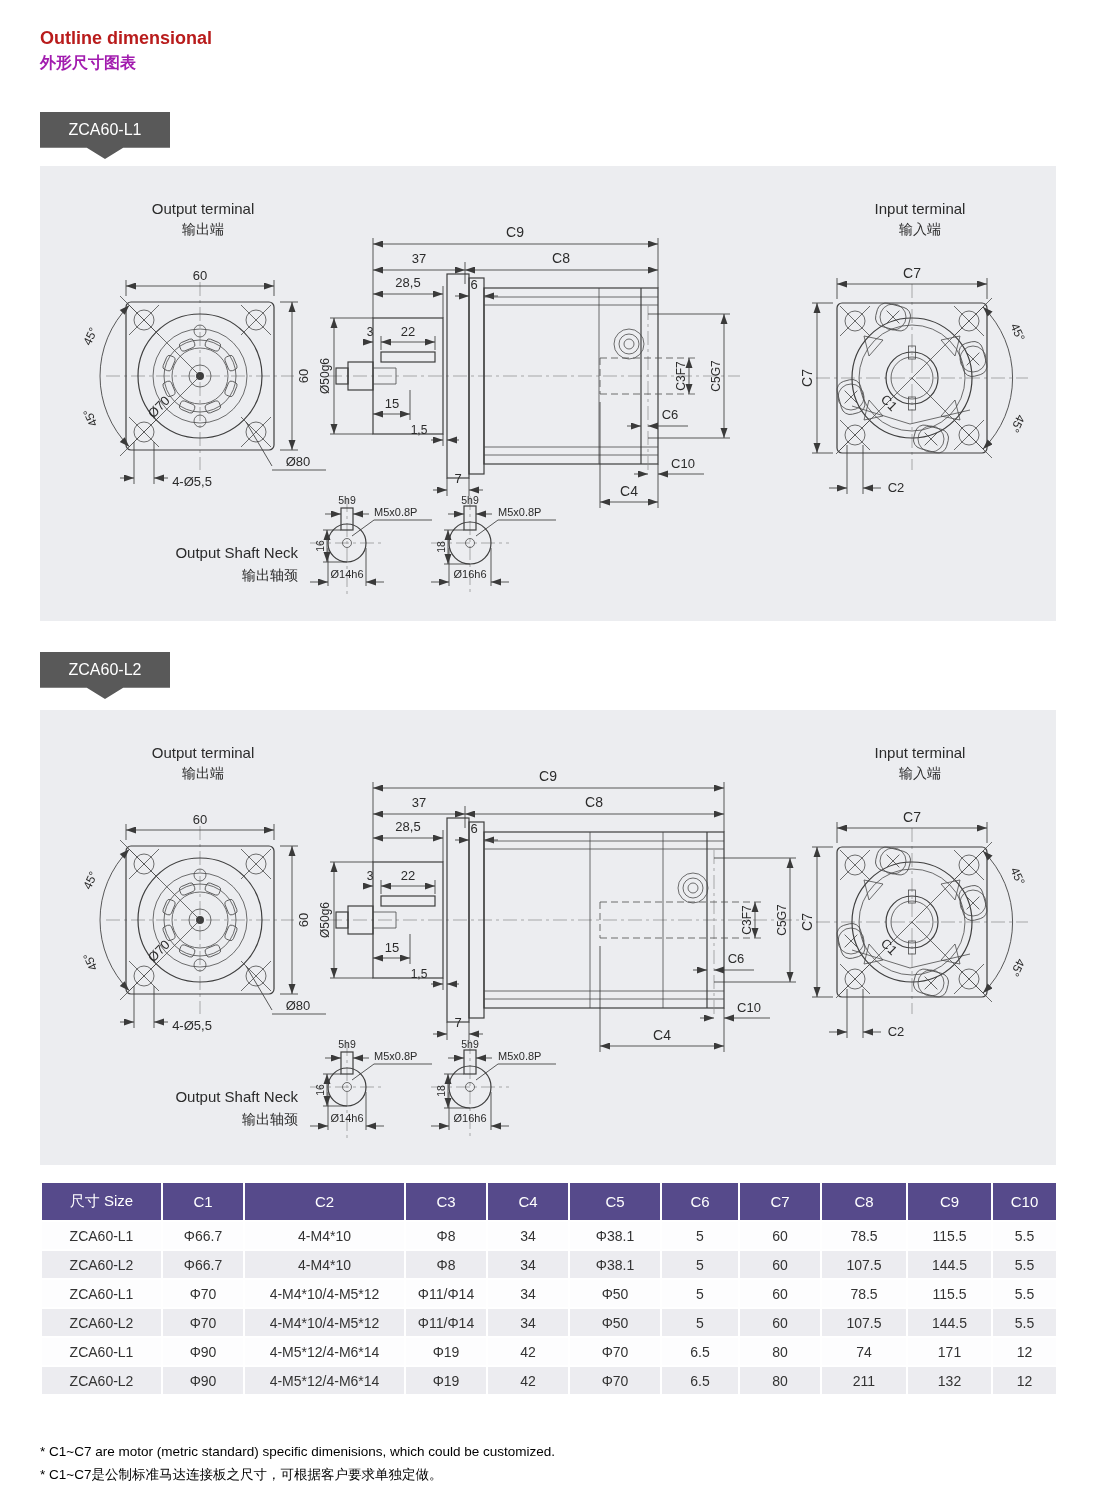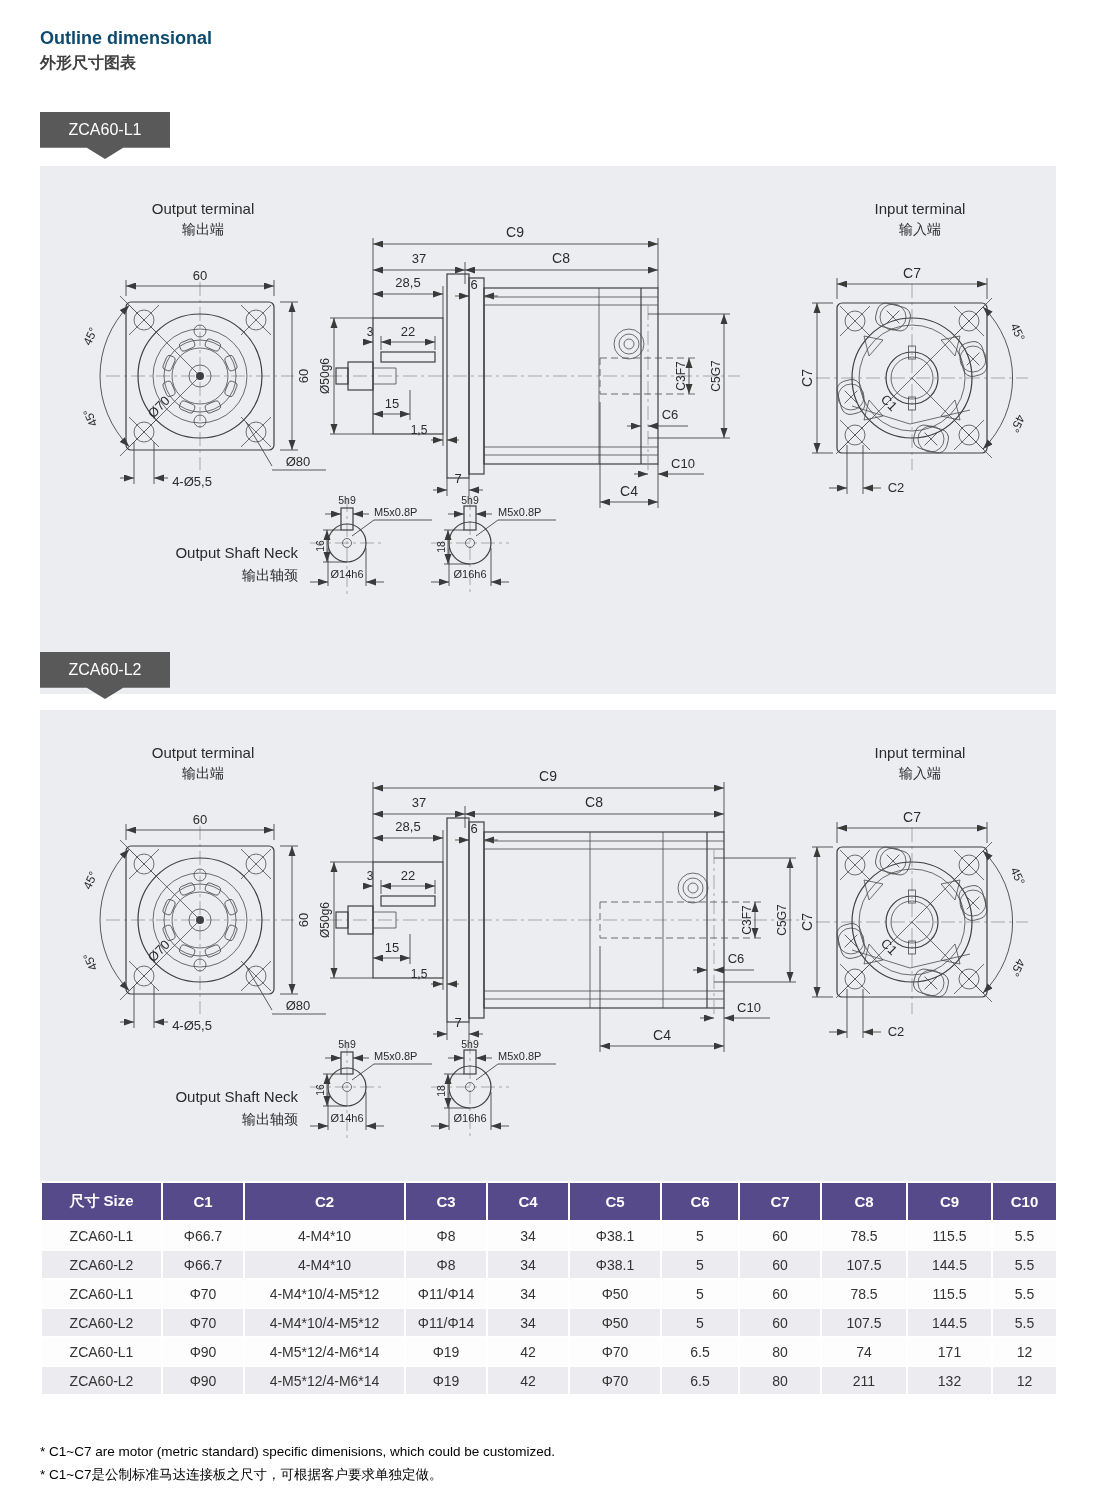--- a/index.html
+++ b/index.html
@@ -1,36 +1,36 @@
 <!DOCTYPE html>
 <html><head>
 <meta charset="utf-8">
 <style>
   html,body{margin:0;padding:0;background:#fff;}
   body{width:1096px;height:1507px;position:relative;font-family:"Liberation Sans",sans-serif;overflow:hidden;}
-  .title-en{position:absolute;left:40px;top:28px;font-size:18px;font-weight:700;color:#0c4a6e;}
-  .title-zh{position:absolute;left:40px;top:53px;font-size:16px;font-weight:700;color:#404040;}
+  .title-en{position:absolute;left:40px;top:28px;font-size:18px;font-weight:700;color:#b91c1c;}
+  .title-zh{position:absolute;left:40px;top:53px;font-size:16px;font-weight:700;color:#a21caf;}
   .badge{position:absolute;left:40px;width:130px;height:47px;background:#595959;color:#fff;
          font-size:16px;text-align:center;line-height:36px;
          clip-path:polygon(0 0,100% 0,100% 76%,64% 76%,50% 100%,36% 76%,0 76%);}
   #badge1{top:112px;} #badge2{top:652px;}
-  .panel{position:absolute;left:40px;width:1016px;height:528px;background:#ecedf0;}
+  .panel{position:absolute;left:40px;width:1016px;height:455px;background:#ecedf0;}
   #panel1{top:166px;} #panel2{top:710px;}
   .panel svg{display:block;width:1016px;height:455px;}
   svg .ol{stroke:#3e3e3e;stroke-width:1.2;fill:none;}
   svg .tl{stroke:#4a4a4a;stroke-width:0.8;fill:none;}
   svg .dl{stroke:#3c3c3c;stroke-width:0.85;fill:none;}
   svg .cl{stroke:#8b8b8b;stroke-width:0.7;fill:none;stroke-dasharray:14 4 3 4;}
   svg .hid{stroke:#555;stroke-width:0.85;fill:none;stroke-dasharray:7 4;}
   svg .tx{fill:#2b2b2b;text-anchor:middle;font-family:"Liberation Sans",sans-serif;}
   svg .f15{font-size:15px;} svg .f14{font-size:14px;} svg .f13{font-size:13px;}
   svg .f12{font-size:12px;} svg .f11{font-size:11px;} svg .f10{font-size:10.5px;}
   svg .st{text-anchor:start;} svg .en{text-anchor:end;}
   .dim-table{position:absolute;left:40px;top:1181px;width:1016px;border-collapse:collapse;table-layout:fixed;}
-  .dim-table th{background:#564a8b;color:#fff;font-weight:700;font-size:15px;height:37px;border:2px solid #fff;padding:0;}
+  .dim-table th{background:#564a8b;color:#fff;font-weight:400;font-size:15px;height:37px;border:2px solid #fff;padding:0;}
   .dim-table td{font-size:14px;color:#333;height:27px;text-align:center;border:2px solid #fff;padding:0;}
   .dim-table tr.odd td{background:#fdfdfe;}
   .dim-table tr.even td{background:#ececf0;}
   .dim-table td.size{background:#e9e9ee;}
   .footnote{position:absolute;left:40px;font-size:13.5px;color:#000000;}
   #fn1{top:1444px;} #fn2{top:1466px;}
 </style>
 </head>
 <body>
 

